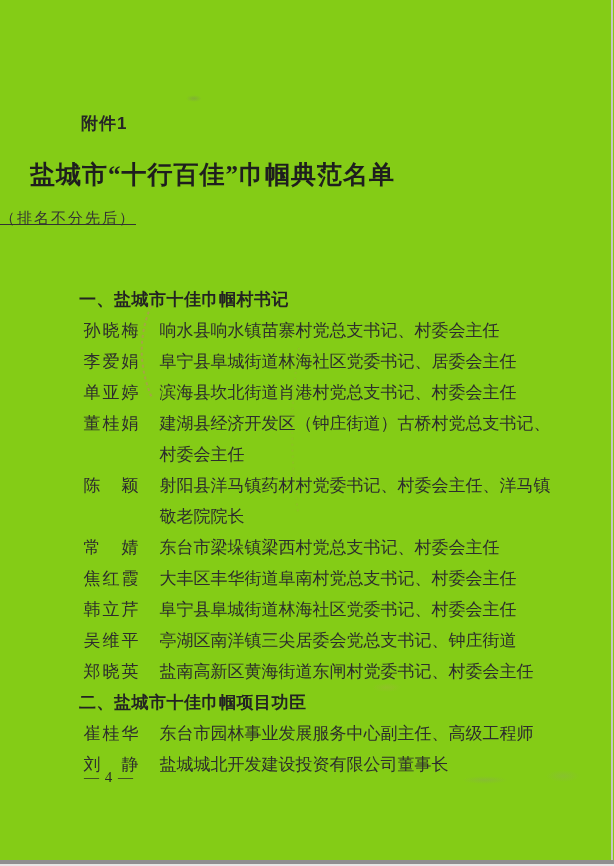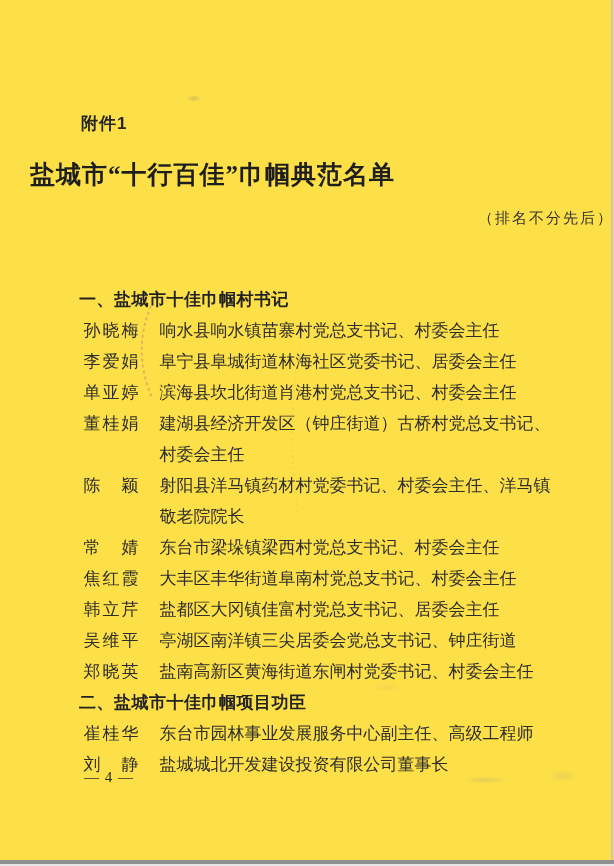--- a/index.html
+++ b/index.html
@@ -4,40 +4,41 @@
 <style>
   html, body { margin: 0; padding: 0; }
   body {
     width: 614px; height: 866px;
     background: #ffffff;
     position: relative;
     overflow: hidden;
     font-family: "Liberation Serif", serif;
     color: #2d2d2d;
   }
-  .page { position: absolute; inset: 0; background: #fde047; }
+  .page { position: absolute; inset: 0; background: #84cc16; }
 
   .attachment-label {
     position: absolute; top: 112px; left: 81px;
     font-family: "Liberation Sans", sans-serif;
     font-weight: 600; font-size: 17px; color: #262626;
     letter-spacing: 1px;
   }
   .doc-title {
     position: absolute; top: 158px; left: 30px; width: 584px;
     text-align: left;
     font-family: Liberation Serif, serif;
     font-weight: 700; font-size: 25px; color: #1e1e1e;
     letter-spacing: 1px;
   }
   .doc-subtitle {
     position: absolute; top: 209px; left: 0; width: 614px;
-    text-align: right;
+    text-align: left;
     font-size: 15px; color: #333333;
     letter-spacing: 2px;
+    text-decoration: underline;
   }
 
   .content {
     position: absolute; top: 284px; left: 79px; width: 480px;
     font-size: 17px; line-height: 31px;
   }
   .section-heading {
     font-family: "Liberation Sans", sans-serif;
     font-weight: 700; font-size: 17px; color: #232323;
     letter-spacing: 0.5px;
@@ -126,21 +127,21 @@
     <div class="entry">
       <span class="name">常　婧</span>
       <span class="position">东台市梁垛镇梁西村党总支书记、村委会主任</span>
     </div>
     <div class="entry">
       <span class="name">焦红霞</span>
       <span class="position">大丰区丰华街道阜南村党总支书记、村委会主任</span>
     </div>
     <div class="entry">
       <span class="name">韩立芹</span>
-      <span class="position">盐都区大冈镇佳富村党总支书记、居委会主任</span>
+      <span class="position">阜宁县阜城街道林海社区党委书记、村委会主任</span>
     </div>
     <div class="entry">
       <span class="name">吴维平</span>
       <span class="position">亭湖区南洋镇三尖居委会党总支书记、钟庄街道</span>
     </div>
     <div class="entry">
       <span class="name">郑晓英</span>
       <span class="position">盐南高新区黄海街道东闸村党委书记、村委会主任</span>
     </div>
 

